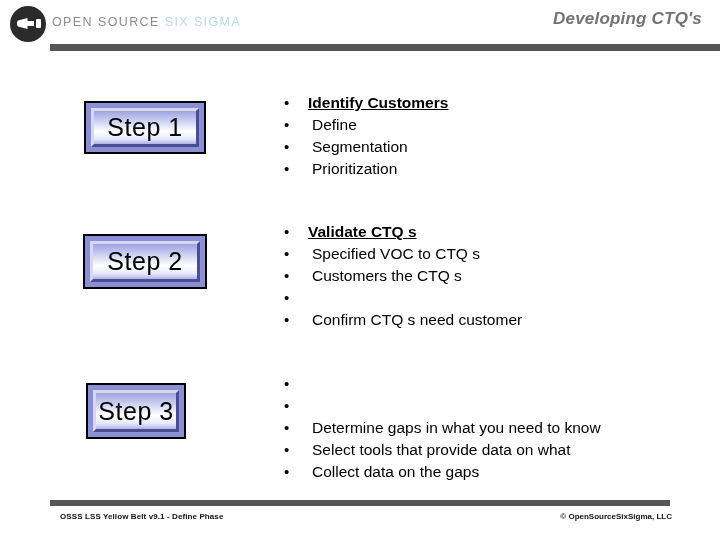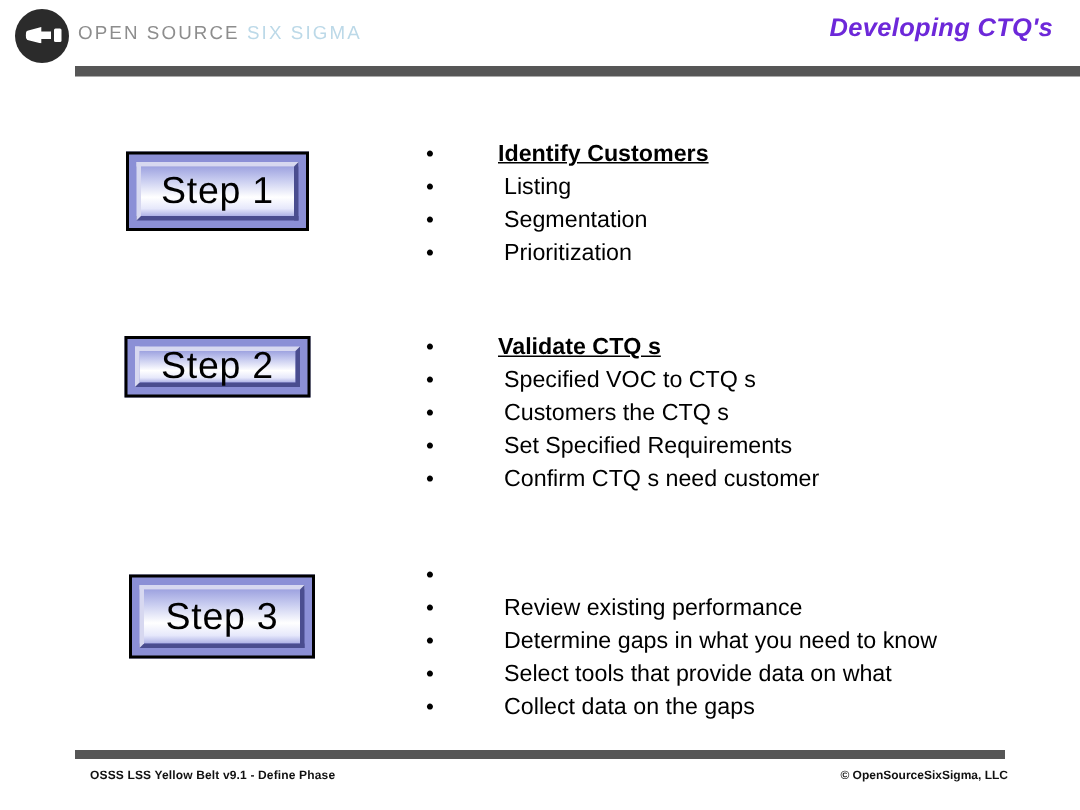--- a/index.html
+++ b/index.html
@@ -61,21 +61,21 @@
   .brand .os { color: #8d8d8d; }
   .brand .ss { color: #bcd9e8; }
 
   .slide-title {
     position: absolute;
     right: 18px;
     top: 9px;
     font-size: 17px;
     font-weight: bold;
     font-style: italic;
-    color: #6d28d9;
+    color: #737373;
     white-space: nowrap;
     letter-spacing: 0.2px;
   }
 
   .header-rule {
     position: absolute;
     left: 50px;
     top: 44px;
     width: 670px;
     height: 7px;
@@ -102,22 +102,22 @@
     justify-content: center;
   }
   .step-label {
     font-size: 25px;
     color: #000000;
     letter-spacing: 0.5px;
     white-space: nowrap;
   }
 
   #step-box-0 { left: 84px; top: 101px; width: 122px; height: 53px; }
-  #step-box-1 { left: 83px; top: 224px; width: 124px; height: 41px; }
-  #step-box-2 { left: 86px; top: 383px; width: 124px; height: 56px; }
+  #step-box-1 { left: 83px; top: 234px; width: 124px; height: 55px; }
+  #step-box-2 { left: 86px; top: 383px; width: 100px; height: 56px; }
 
   
   .bullet-group { position: absolute; left: 278px; }
   #bullet-group-0 { top: 94px; }
   #bullet-group-1 { top: 223px; }
   #bullet-group-2 { top: 375px; }
 
   .bullet-row {
     display: flex;
     align-items: baseline;
@@ -128,21 +128,20 @@
     width: 30px;
     flex: 0 0 30px;
     font-size: 15px;
     color: #000000;
     text-align: left;
     padding-left: 6px;
   }
   .bullet-text {
     font-size: 15.5px;
     color: #000000;
-    margin-left: 24px;
   }
   .bullet-text.head {
     font-weight: bold;
     text-decoration: underline;
   }
   .bullet-text.sub {
     padding-left: 4px;
   }
 
   
@@ -220,21 +219,21 @@
     </div>
   </div>
 
   <div class="bullet-group" id="bullet-group-0">
     <div class="bullet-row">
       <span class="bullet-dot">•</span>
       <span class="bullet-text head">Identify Customers</span>
     </div>
     <div class="bullet-row">
       <span class="bullet-dot">•</span>
-      <span class="bullet-text sub">Listing</span>
+      <span class="bullet-text sub">Define</span>
     </div>
     <div class="bullet-row">
       <span class="bullet-dot">•</span>
       <span class="bullet-text sub">Segmentation</span>
     </div>
     <div class="bullet-row">
       <span class="bullet-dot">•</span>
       <span class="bullet-text sub">Prioritization</span>
     </div>
   </div>
@@ -247,35 +246,33 @@
     <div class="bullet-row">
       <span class="bullet-dot">•</span>
       <span class="bullet-text sub">Specified VOC to CTQ s</span>
     </div>
     <div class="bullet-row">
       <span class="bullet-dot">•</span>
       <span class="bullet-text sub">Customers the CTQ s</span>
     </div>
     <div class="bullet-row">
       <span class="bullet-dot">•</span>
-      <span class="bullet-text sub">Set Specified Requirements</span>
     </div>
     <div class="bullet-row">
       <span class="bullet-dot">•</span>
       <span class="bullet-text sub">Confirm CTQ s need customer</span>
     </div>
   </div>
 
   <div class="bullet-group" id="bullet-group-2">
     <div class="bullet-row">
       <span class="bullet-dot">•</span>
     </div>
     <div class="bullet-row">
       <span class="bullet-dot">•</span>
-      <span class="bullet-text sub">Review existing performance</span>
     </div>
     <div class="bullet-row">
       <span class="bullet-dot">•</span>
       <span class="bullet-text sub">Determine gaps in what you need to know</span>
     </div>
     <div class="bullet-row">
       <span class="bullet-dot">•</span>
       <span class="bullet-text sub">Select tools that provide  data on what</span>
     </div>
     <div class="bullet-row">

